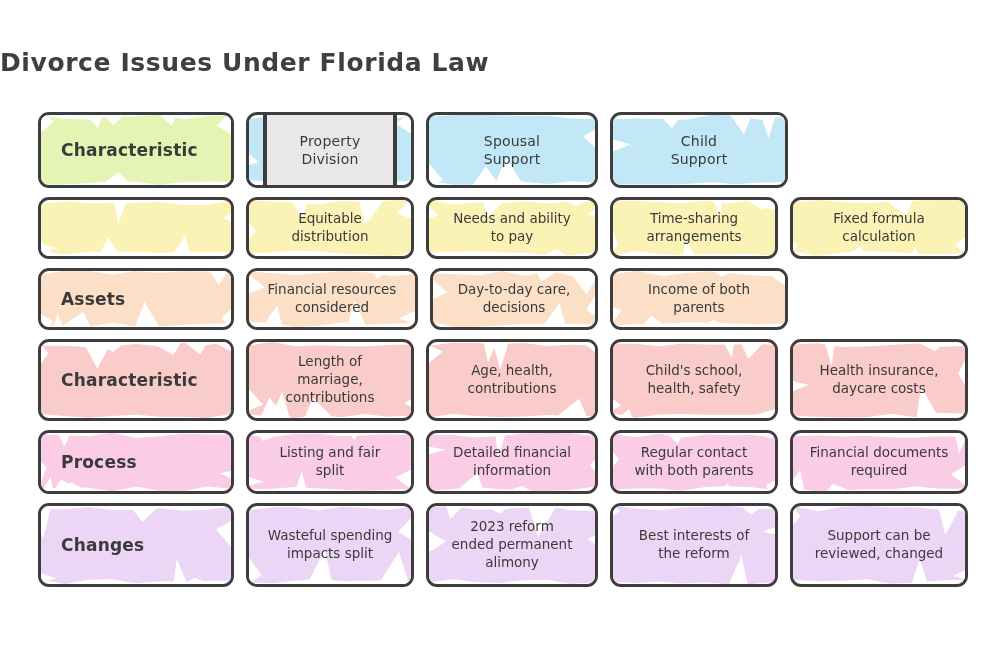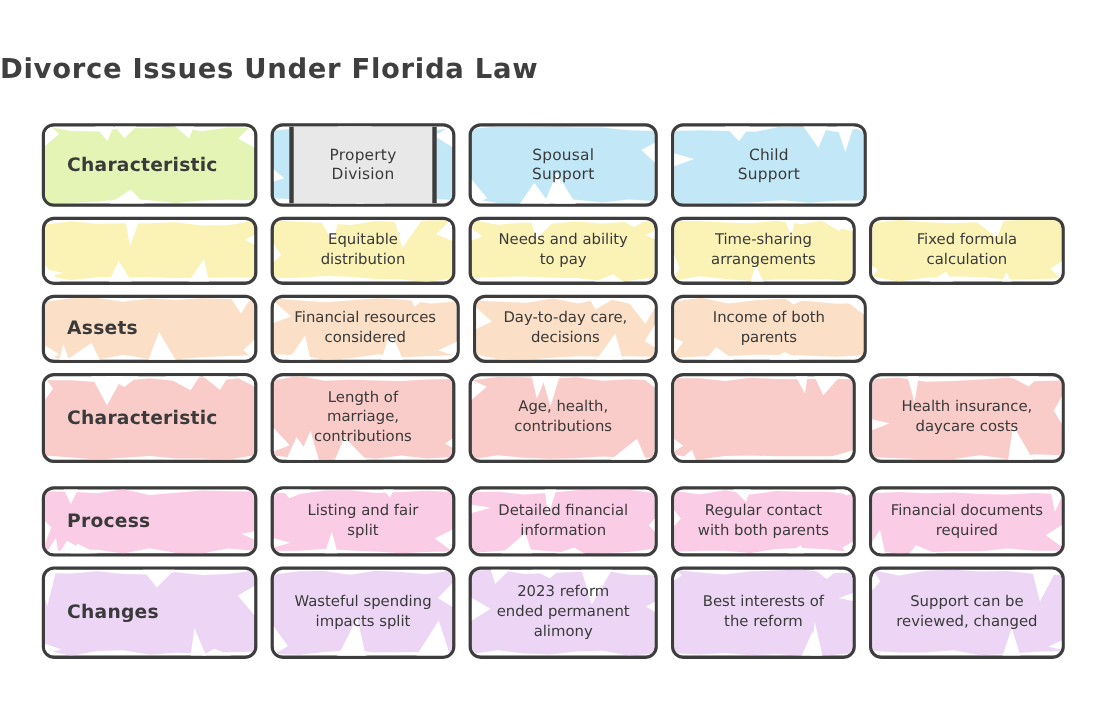--- a/index.html
+++ b/index.html
@@ -112,21 +112,21 @@
   }
   .hdr .rowlabel .txt {
     text-align: left;
   }
 
   
   .r-head  .cell { height: 76px; }
   .r-key   .cell { height: 62px; }
   .r-asset .cell { height: 62px; justify-content: center; }
   .r-cons  .cell { height: 82px; }
-  .r-proc  .cell { height: 64px; margin-top: 12px; }
+  .r-proc  .cell { height: 64px; }
   .r-chg   .cell { height: 84px; }
 
   
   .cell.selected {
     background: #ffffff;
   }
   .cell.selected .inner-panel {
     position: absolute;
     z-index: 1;
     top: 0;
@@ -387,20 +387,22 @@
         <span class="fill">
             <svg viewBox="0 0 176 90" preserveAspectRatio="none">
               <path d="M 4 6.171593309460018 L 28.0 6.2 L 52.0 8.9 L 76.0 5.9 L 100.0 6.9 L 124.0 7.2 L 148.0 6.5 L 172.0 7.2 L 172 81.1 L 148.0 82.3 L 124.0 82.3 L 100.0 82.3 L 76.0 81.5 L 52.0 81.9 L 28.0 85.4 L 4.0 80.6 Z" fill="#f9cbc9"></path>
               <path d="M 117.7 3 L 129.7 3 L 127.1 21.5 Z" fill="#ffffff"></path>
               <path d="M 135.4 3 L 161.4 3 L 144.3 22.8 Z" fill="#ffffff"></path>
               <path d="M 8.1 87 L 24.8 87 L 20.8 75.9 Z" fill="#ffffff"></path>
               <path d="M 3 64.5 L 3 78.2 L 12.5 72.1 Z" fill="#ffffff"></path>
               <path d="M 173 76.1 L 173 93.9 L 153.7 81.9 Z" fill="#ffffff"></path>
             </svg>
           </span>
+        <span class="txt">Child's school,
+health, safety</span>
       </div>
       <div class="cell col4">
         <span class="fill">
             <svg viewBox="0 0 186 90" preserveAspectRatio="none">
               <path d="M 4 6.970972211552305 L 29.4 5.7 L 54.9 9.7 L 80.3 9.0 L 105.7 7.4 L 131.1 5.8 L 156.6 9.3 L 182.0 8.5 L 182 81.2 L 156.6 80.2 L 131.1 85.0 L 105.7 81.2 L 80.3 85.0 L 54.9 85.1 L 29.4 84.3 L 4.0 83.2 Z" fill="#f9cbc9"></path>
               <path d="M 131.5 87 L 155.9 87 L 136.5 52.1 Z" fill="#ffffff"></path>
               <path d="M 130.4 3 L 162.0 3 L 151.2 14.2 Z" fill="#ffffff"></path>
               <path d="M 36.7 3 L 48.0 3 L 43.8 30.0 Z" fill="#ffffff"></path>
               <path d="M 3 46.1 L 3 57.2 L 20.4 50.1 Z" fill="#ffffff"></path>
               <path d="M 183 22.1 L 183 52.0 L 174.6 38.0 Z" fill="#ffffff"></path>

